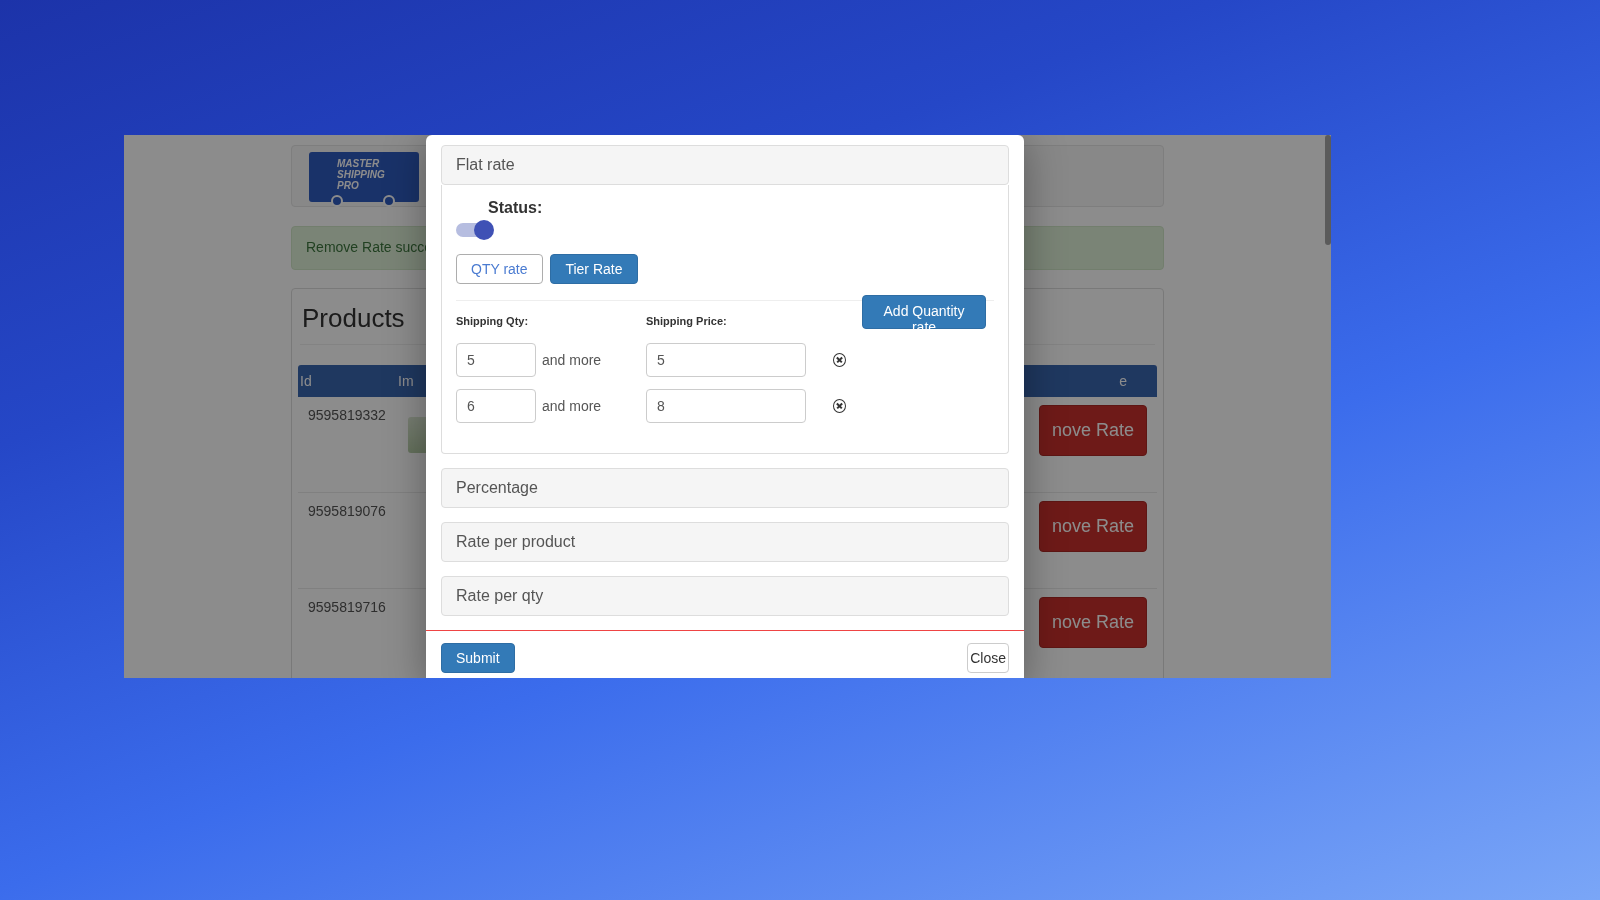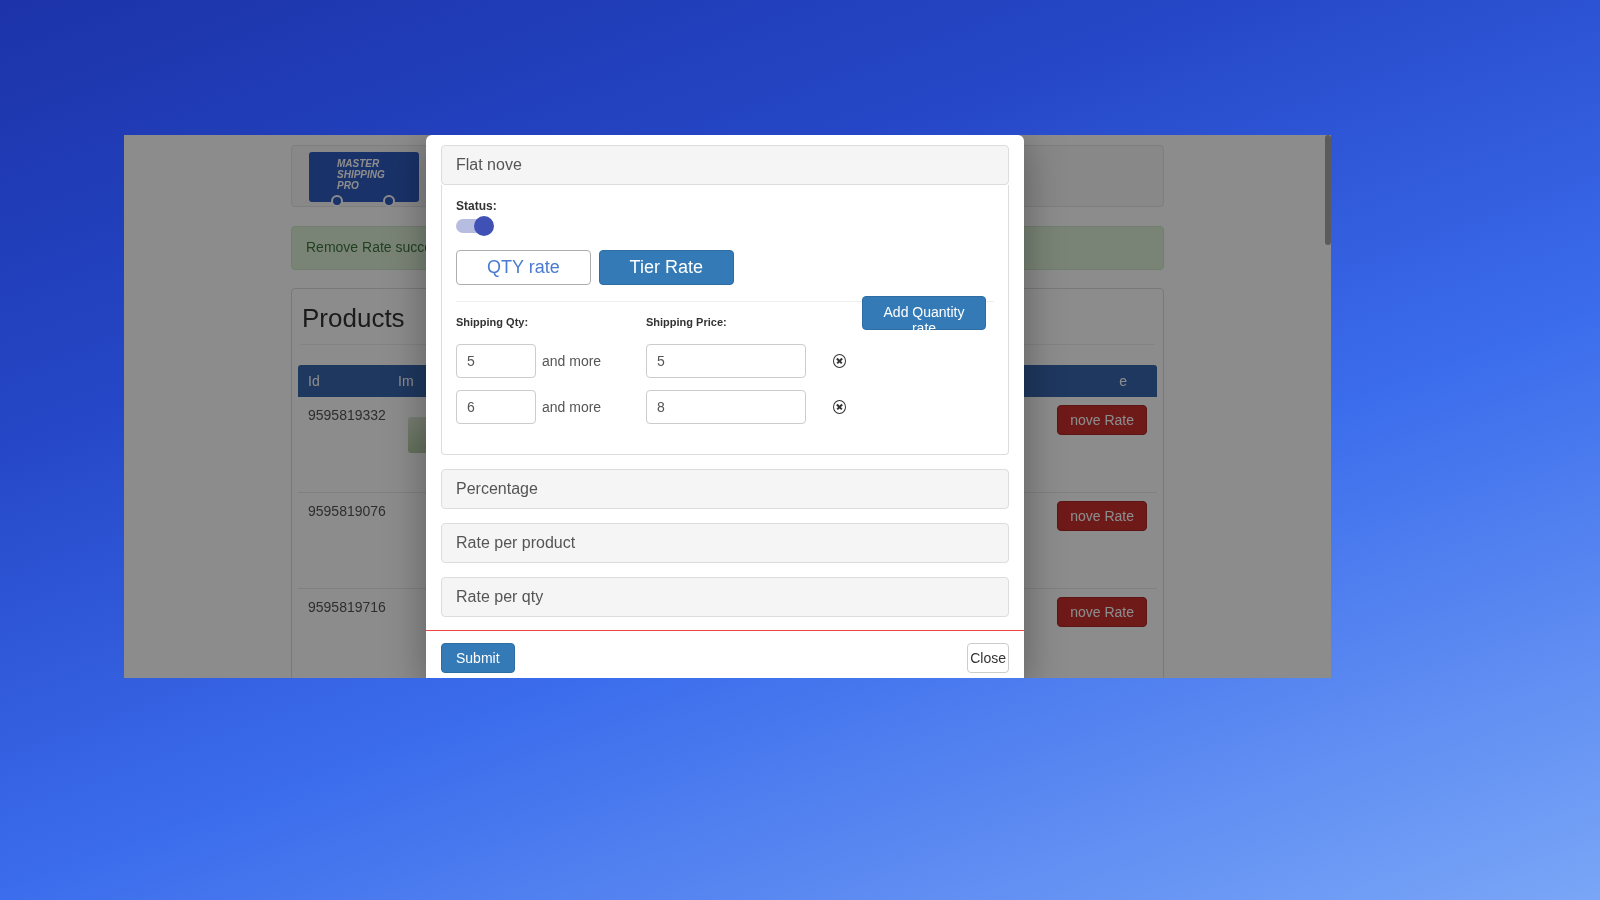--- a/index.html
+++ b/index.html
@@ -63,31 +63,31 @@
     border: 1px solid #ddd; border-radius: 4px;
     background: #fff;
   }
   .products-title { font-size: 26px; color: #333; padding: 14px 10px 10px; }
   .table-head {
     margin: 20px 6px 0; height: 32px;
     background: #3a66b0; color: #fff; font-size: 14px;
     display: flex; align-items: center;
     border-top-left-radius: 3px; border-top-right-radius: 3px;
   }
-  .th-id { width: 100px; padding-left: 10px; }
+  .th-id { width: 100px; padding-left: 2px; }
   .th-im { width: 100px; }
   .th-rate { margin-left: auto; padding-right: 30px; }
 
   .tbl-row { margin: 0 6px; height: 96px; border-bottom: 1px solid #eaeaea; position: relative; font-size: 14px; color: #555; }
   .tbl-row .pid { position: absolute; left: 10px; top: 10px; }
   .tbl-row .pimg { position: absolute; left: 110px; top: 20px; width: 32px; height: 36px; background: linear-gradient(#dbe7d2,#b8cfa9); border-radius: 3px; }
   .tbl-row .remove-rate {
     position: absolute; right: 10px; top: 8px;
     background: #c9302c; color: #fff; border: 1px solid #ac2925;
-    border-radius: 4px; padding: 6px 12px; font-size: 14px;
+    border-radius: 4px; padding: 14px 12px; font-size: 18px;
   }
   .tbl-row.first { height: 96px; border-top: none; }
 
   
   .modal {
     position: absolute;
     left: 302px; top: 0;
     width: 598px; height: 550px;
     background: #fff;
     border-radius: 6px 6px 0 0;
@@ -100,29 +100,29 @@
   .acc-head {
     background: #f5f5f5; border: 1px solid #ddd; border-radius: 4px;
     color: #555; font-size: 16px; padding: 10px 14px; margin-top: 14px;
   }
   .acc-head.first { margin-top: 0; }
   .acc-body {
     border: 1px solid #ddd; border-top: none; border-radius: 0 0 4px 4px;
     padding: 14px 14px 18px; font-size: 14px; color: #333;
   }
 
-  .status-label { font-weight: 700; font-size: 12px; margin-bottom: 6px; display: block; }
+  .status-label { font-weight: 700; font-size: 16px; margin-bottom: 6px; display: block; margin-left: 32px; }
   .toggle {
     width: 34px; height: 14px; background: #b6bde0; border-radius: 10px; position: relative; display: inline-block;
   }
   .toggle .knob { position: absolute; right: -4px; top: -3px; width: 20px; height: 20px; border-radius: 50%; background: #3f51b5; }
 
   .pill-group { margin-top: 14px; padding-bottom: 16px; border-bottom: 1px solid #eee; }
   .pill {
-    display: inline-block; padding: 6px 30px; font-size: 18px; border-radius: 4px; cursor: pointer;
+    display: inline-block; padding: 6px 14px; font-size: 14px; border-radius: 4px; cursor: pointer;
   }
   .pill.outline { border: 1px solid #adadad; background: #fff; color: #4a7bd1; margin-right: 4px; }
   .pill.active  { background: #337ab7; color: #fff; border: 1px solid #2e6da4; }
 
   .qty-grid {
     display: grid;
     grid-template-columns: 180px 200px 130px;
     column-gap: 10px;
     margin-top: 14px;
     align-items: start;
@@ -233,21 +233,21 @@
       </div>
     </div>
   </div>
 
   <div class="dim-overlay"></div>
 
   <div class="modal">
 
     <div class="accordion">
 
-      <div class="acc-head first">Flat nove</div>
+      <div class="acc-head first">Flat rate</div>
       <div class="acc-body">
 
         <span class="status-label">Status:</span>
         <span class="toggle"><span class="knob"></span></span>
 
         <div class="pill-group">
           <span class="pill outline">QTY rate</span>
           <span class="pill active">Tier Rate</span>
         </div>
 

